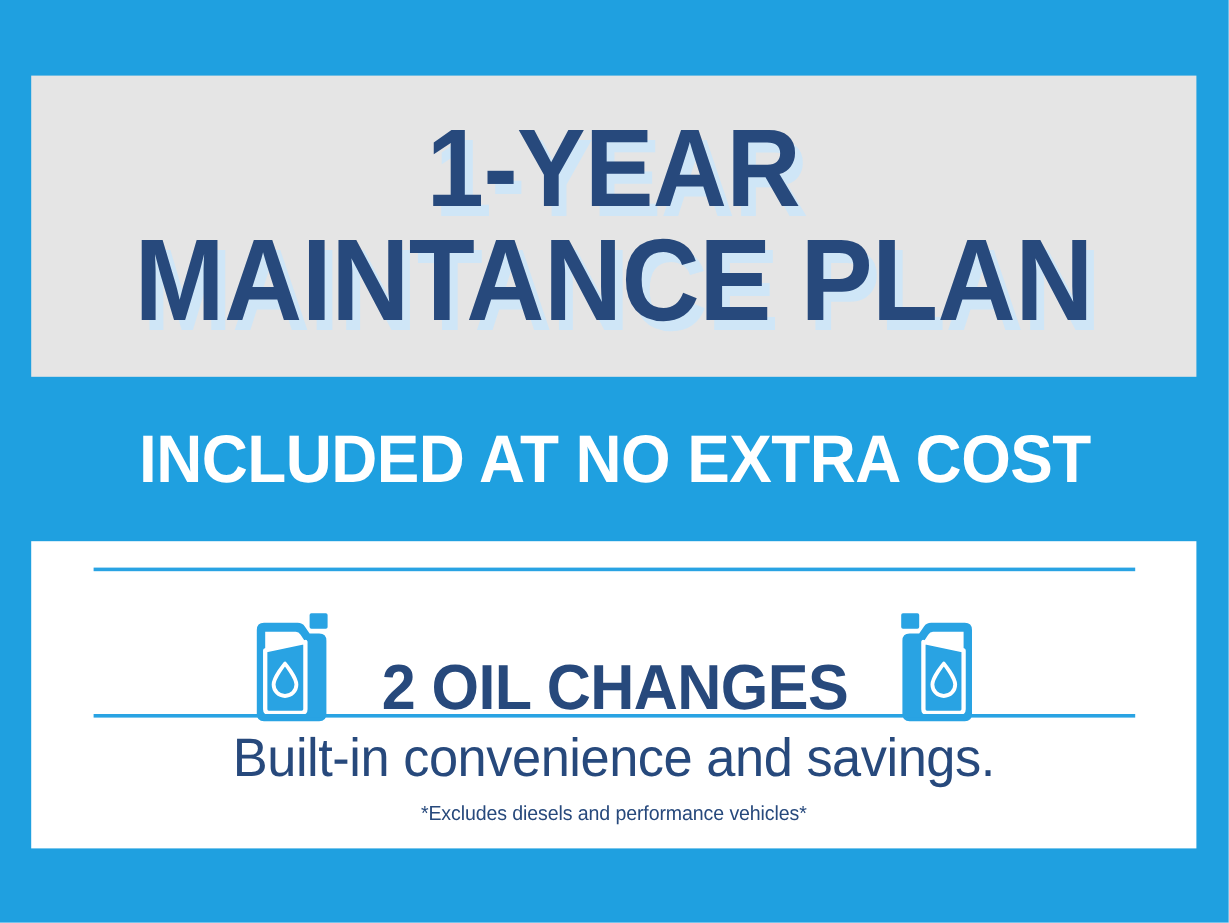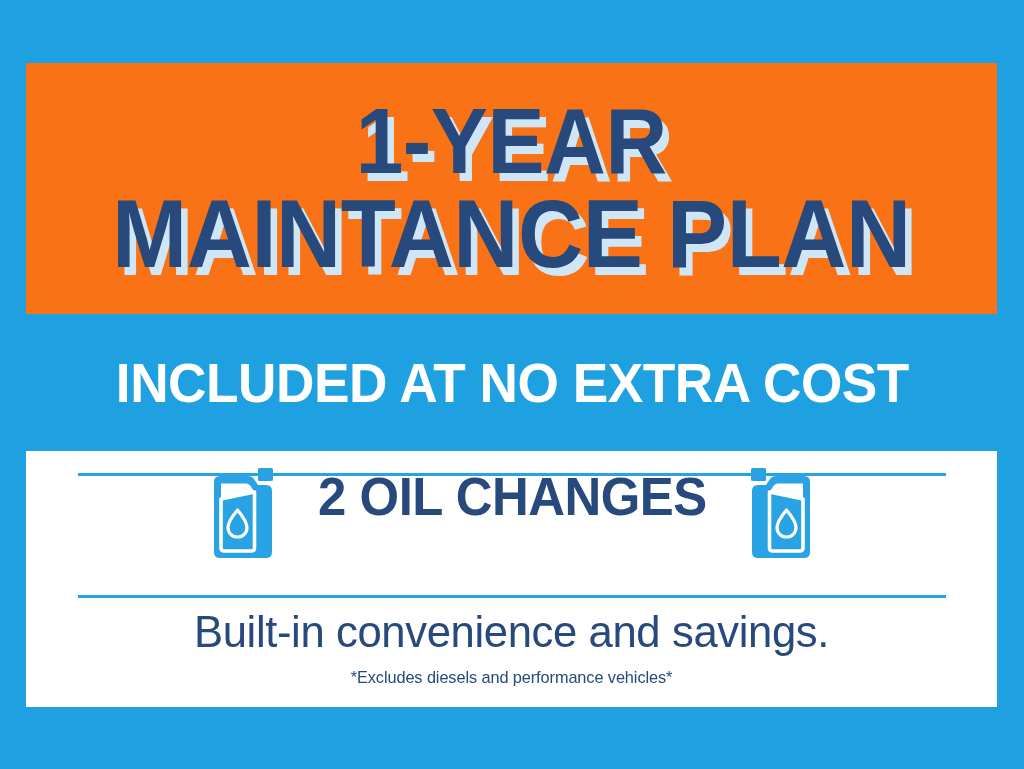--- a/index.html
+++ b/index.html
@@ -18,21 +18,21 @@
     -webkit-font-smoothing: antialiased;
   }
 
   
   .headline-card {
     position: absolute;
     left: 26px;
     top: 63px;
     width: 971px;
     height: 251px;
-    background: #f97316;
+    background: #e5e5e5;
     display: flex;
     flex-direction: column;
     align-items: center;
     justify-content: center;
   }
 
   .headline-line {
     color: #27497c;
     font-weight: 700;
     line-height: 0.92;
@@ -93,25 +93,25 @@
     background: #29a3e3;
   }
 
   .rule-top { top: 22px; }
   .rule-bottom { top: 144px; }
 
   
   .offer-row {
     position: absolute;
     left: 52px;
-    top: 15px;
+    top: 34px;
     width: 868px;
     height: 119px;
     display: flex;
-    align-items: flex-start;
+    align-items: flex-end;
     justify-content: center;
     gap: 34px;
   }
 
   .can-icon {
     width: 72px;
     height: 95px;
     flex: 0 0 auto;
     display: block;
   }

